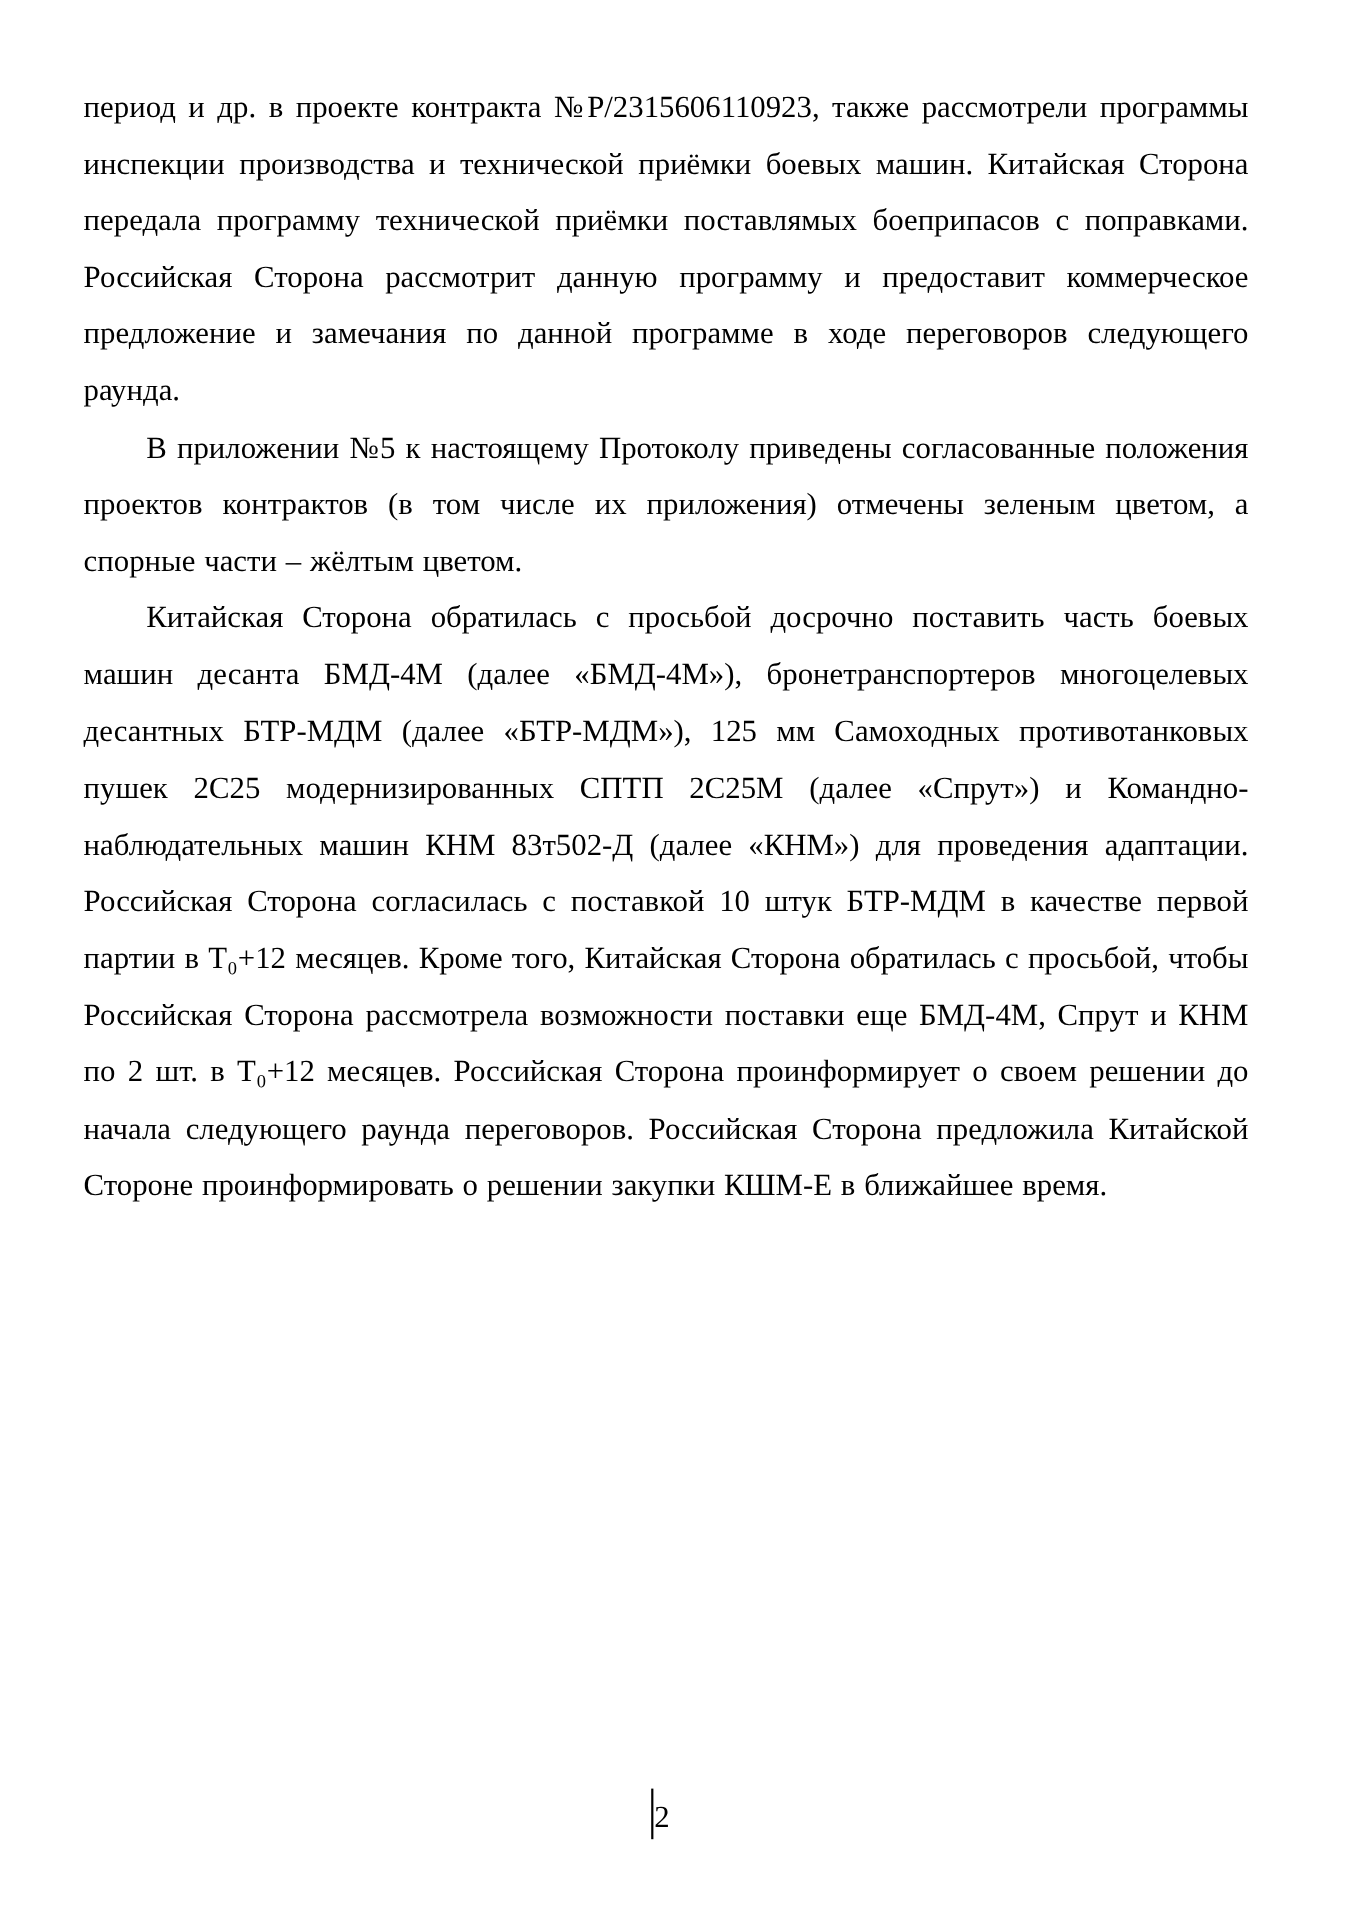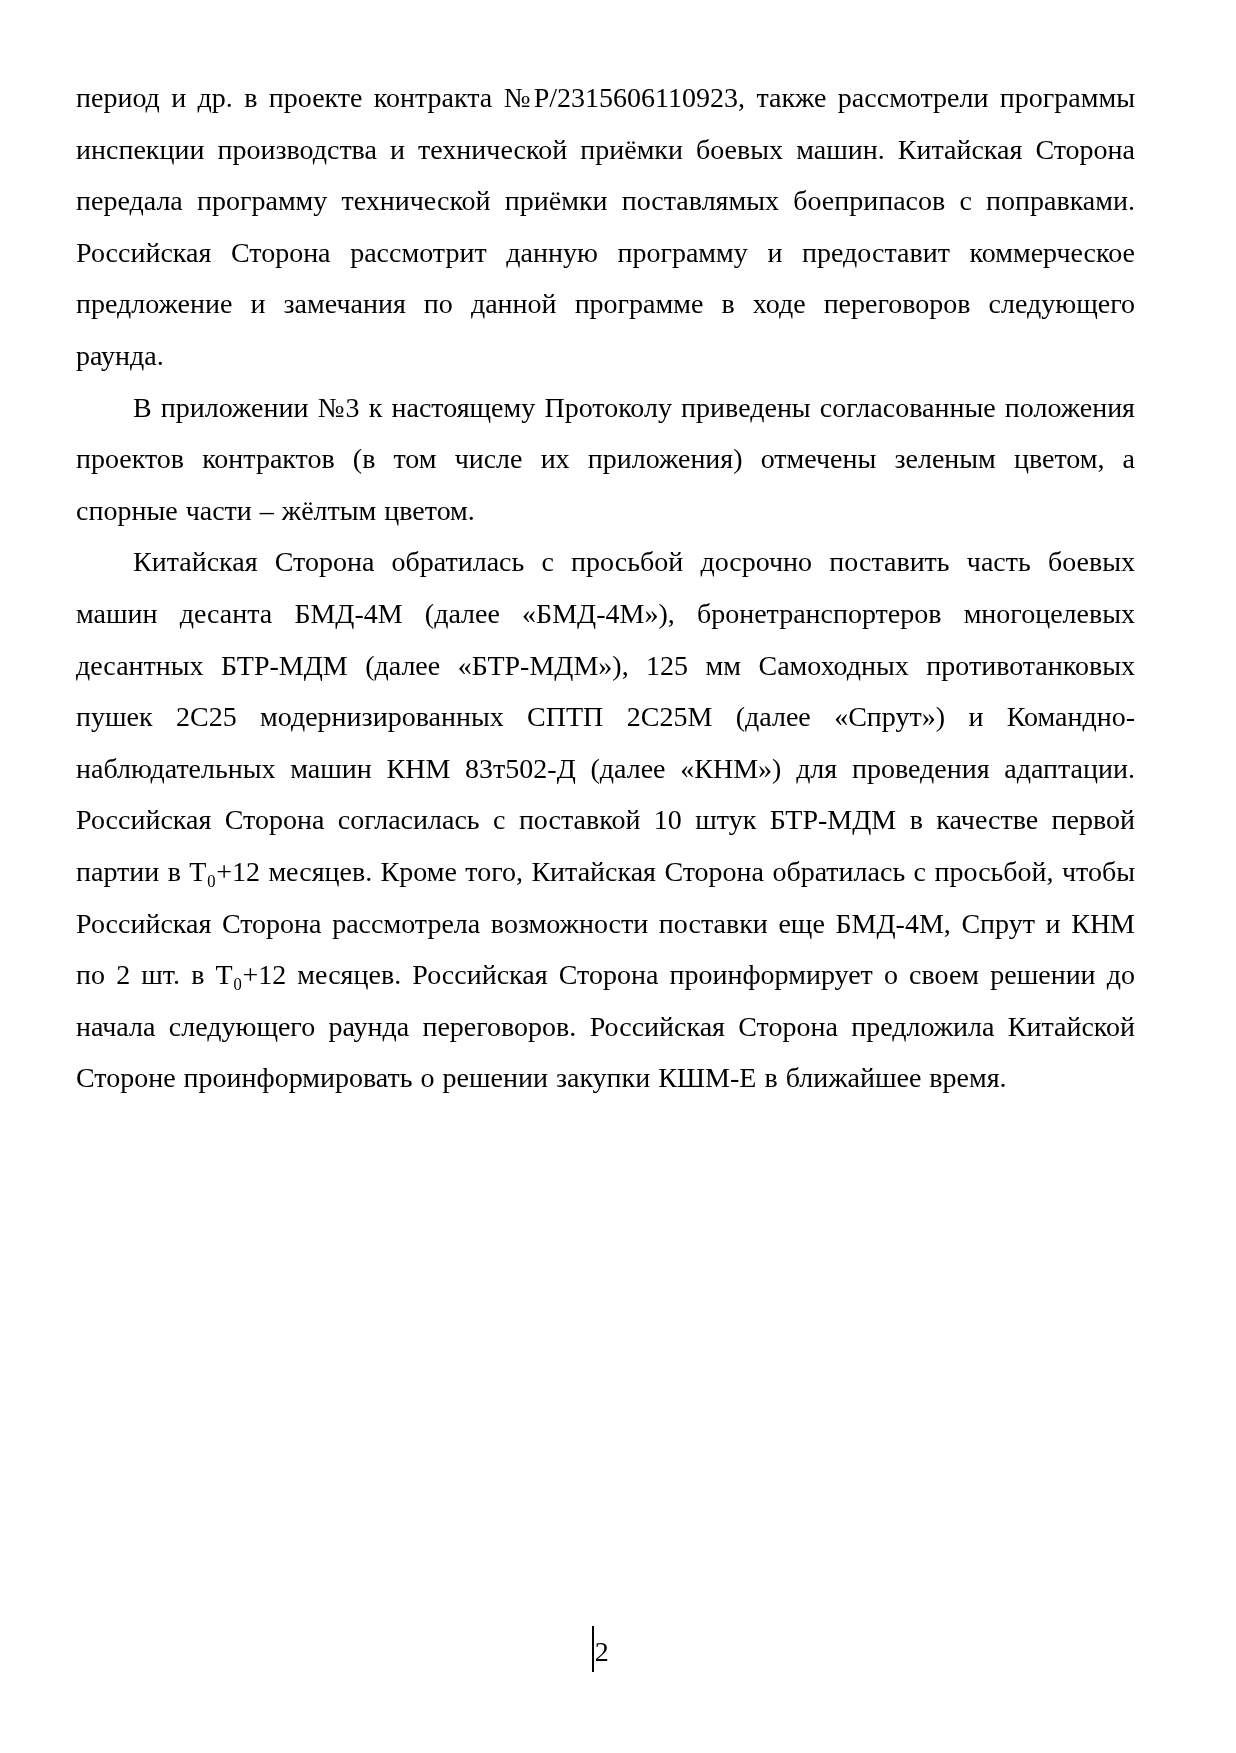--- a/index.html
+++ b/index.html
@@ -52,21 +52,21 @@
   }
 </style>
 </head>
 <body>
 
 <div class="page">
 
   <p class="para">период и др. в проекте контракта №Р/2315606110923, также рассмотрели программы инспекции производства и технической приёмки боевых машин. Китайская Сторона передала программу технической приёмки поставлямых боеприпасов с поправками. Российская Сторона рассмотрит данную программу и предоставит коммерческое предложение и замечания по данной программе в ходе переговоров следующего раунда.</p>
 
 
-  <p class="para indent">В приложении №3 к настоящему Протоколу приведены согласованные положения проектов контрактов (в том числе их приложения) отмечены зеленым цветом, а спорные части – жёлтым цветом.</p>
+  <p class="para indent">В приложении №5 к настоящему Протоколу приведены согласованные положения проектов контрактов (в том числе их приложения) отмечены зеленым цветом, а спорные части – жёлтым цветом.</p>
 
 
   <p class="para indent">Китайская Сторона обратилась с просьбой досрочно поставить часть боевых машин десанта БМД-4М (далее «БМД-4М»), бронетранспортеров многоцелевых десантных БТР-МДМ (далее «БТР-МДМ»), 125 мм Самоходных противотанковых пушек 2С25 модернизированных СПТП 2С25М (далее «Спрут») и Командно-наблюдательных машин КНМ 83т502-Д (далее «КНМ») для проведения адаптации. Российская Сторона согласилась с поставкой 10 штук БТР-МДМ в качестве первой партии в Т₀+12 месяцев. Кроме того, Китайская Сторона обратилась с просьбой, чтобы Российская Сторона рассмотрела возможности поставки еще БМД-4М, Спрут и КНМ по 2 шт. в Т₀+12 месяцев. Российская Сторона проинформирует о своем решении до начала следующего раунда переговоров. Российская Сторона предложила Китайской Стороне проинформировать о решении закупки КШМ-Е в ближайшее время.</p>
 
   <div class="page-footer">
     <span class="caret"></span><span>2</span>
   </div>
 
 </div>
 

